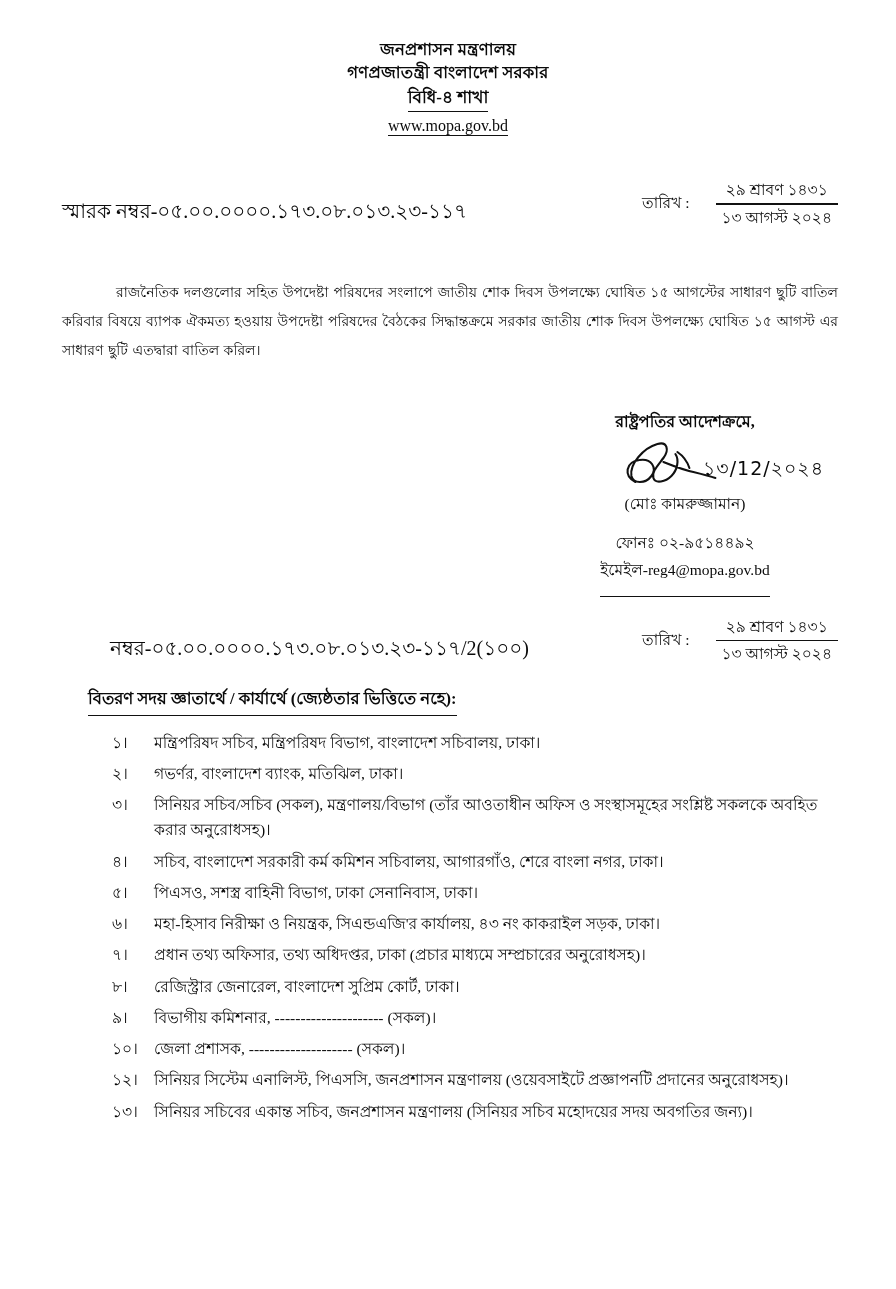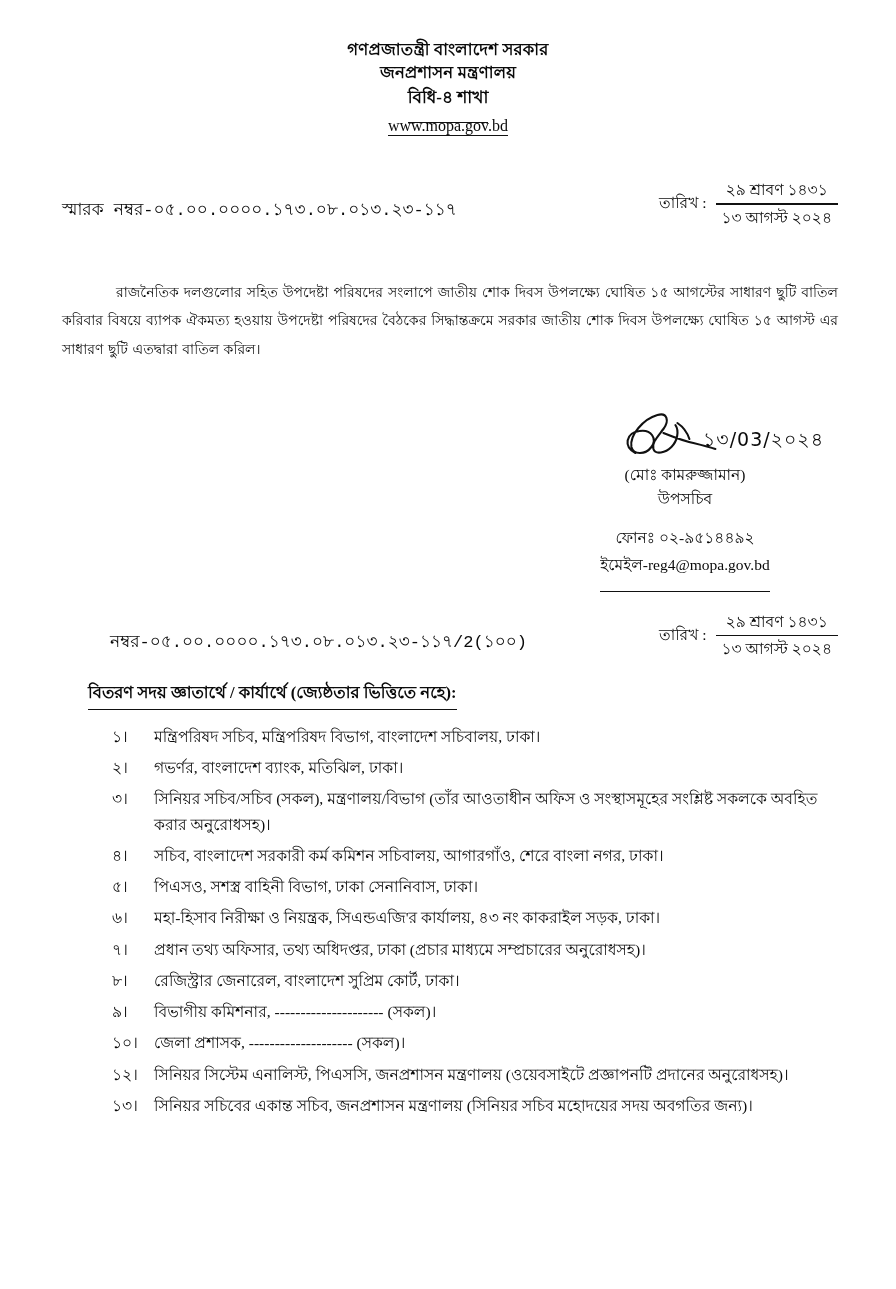--- a/index.html
+++ b/index.html
@@ -32,21 +32,21 @@
     line-height: 1.42;
     letter-spacing: .2px;
   }
   .lh-branch {
     font-weight: 700;
     font-size: 17px;
     line-height: 1.5;
   }
   .lh-branch span {
     border-bottom: 1.6px solid #111;
-    padding-bottom: 15px;
+    padding-bottom: 4px;
   }
   .lh-url {
     font-size: 16px;
     line-height: 1.75;
     margin-top: 2px;
   }
   .lh-url span {
     border-bottom: 1.3px solid #111;
     padding-bottom: 1px;
   }
@@ -61,29 +61,28 @@
 
   
   .memo-row {
     display: flex;
     align-items: flex-start;
     justify-content: space-between;
     margin-top: 40px;
     padding: 0 58px 0 62px;
   }
   .memo-no {
-    font-size: 17px;
+    font-size: 20px;
     padding-top: 16px;
     white-space: nowrap;
-    font-family: Liberation Mono, monospace;
   }
   .date-block {
     display: flex;
     align-items: center;
-    gap: 9px;
+    gap: 26px;
   }
   .date-label {
     font-size: 15.5px;
     white-space: nowrap;
   }
   .date-stack {
     text-align: center;
     line-height: 1.35;
   }
   .date-top {
@@ -204,54 +203,54 @@
     flex: 1 1 auto;
     text-align: left;
   }
 </style>
 </head>
 <body>
 
 <div class="page">
 
   <div class="letterhead">
+    <div class="lh-line">জনপ্রশাসন মন্ত্রণালয়</div>
     <div class="lh-line">গণপ্রজাতন্ত্রী বাংলাদেশ সরকার</div>
-    <div class="lh-line">জনপ্রশাসন মন্ত্রণালয়</div>
     <div class="lh-branch"><span>বিধি-৪ শাখা</span></div>
     <div class="lh-url"><span>www.mopa.gov.bd</span></div>
   </div>
 
 
   <div class="memo-row">
     <div class="memo-no">স্মারক নম্বর-০৫.০০.০০০০.১৭৩.০৮.০১৩.২৩-১১৭</div>
     <div class="date-block">
       <div class="date-label">তারিখ :</div>
       <div class="date-stack">
         <div class="date-top">২৯ শ্রাবণ ১৪৩১</div>
         <div class="date-rule"></div>
         <div class="date-bottom">১৩ আগস্ট ২০২৪</div>
       </div>
     </div>
   </div>
 
   <div class="body-para">রাজনৈতিক দলগুলোর সহিত উপদেষ্টা পরিষদের সংলাপে জাতীয় শোক দিবস উপলক্ষ্যে ঘোষিত ১৫ আগস্টের সাধারণ ছুটি বাতিল করিবার বিষয়ে ব্যাপক ঐকমত্য হওয়ায় উপদেষ্টা পরিষদের বৈঠকের সিদ্ধান্তক্রমে সরকার জাতীয় শোক দিবস উপলক্ষ্যে ঘোষিত ১৫ আগস্ট এর সাধারণ ছুটি এতদ্বারা বাতিল করিল।</div>
 
   <div class="sig-block">
+    <div class="sig-order">রাষ্ট্রপতির আদেশক্রমে,</div>
     <div class="sig-graphic">
       <svg width="130" height="52" viewBox="0 0 130 52">
         <path d="M18 44 C6 38, 8 24, 22 22 C34 20, 40 30, 34 38 C28 46, 16 46, 14 38
                  C12 26, 26 10, 40 6 C50 3, 52 12, 46 20 C40 28, 34 34, 36 40
                  C38 46, 48 44, 54 38 C60 32, 62 22, 58 16
                  M46 24 C56 28, 66 32, 76 34 C84 36, 92 38, 98 40
                  M60 14 C66 18, 70 24, 72 30" fill="none" stroke="#111" stroke-width="2.1" stroke-linecap="round" stroke-linejoin="round"></path>
       </svg>
-      <div class="sig-hand-date">১৩/03/২০২৪</div>
+      <div class="sig-hand-date">১৩/12/২০২৪</div>
     </div>
     <div class="sig-name">(মোঃ কামরুজ্জামান)</div>
-    <div class="sig-desig">উপসচিব</div>
     <div class="sig-phone">ফোনঃ ০২-৯৫১৪৪৯২</div>
     <div class="sig-email"><span><span>ইমেইল-</span><span>reg4@mopa.gov.bd</span></span></div>
   </div>
 
   <div class="memo-row2">
     <div class="memo-no">নম্বর-০৫.০০.০০০০.১৭৩.০৮.০১৩.২৩-১১৭/2(১০০)</div>
     <div class="date-block">
       <div class="date-label">তারিখ :</div>
       <div class="date-stack">
         <div class="date-top">২৯ শ্রাবণ ১৪৩১</div>

